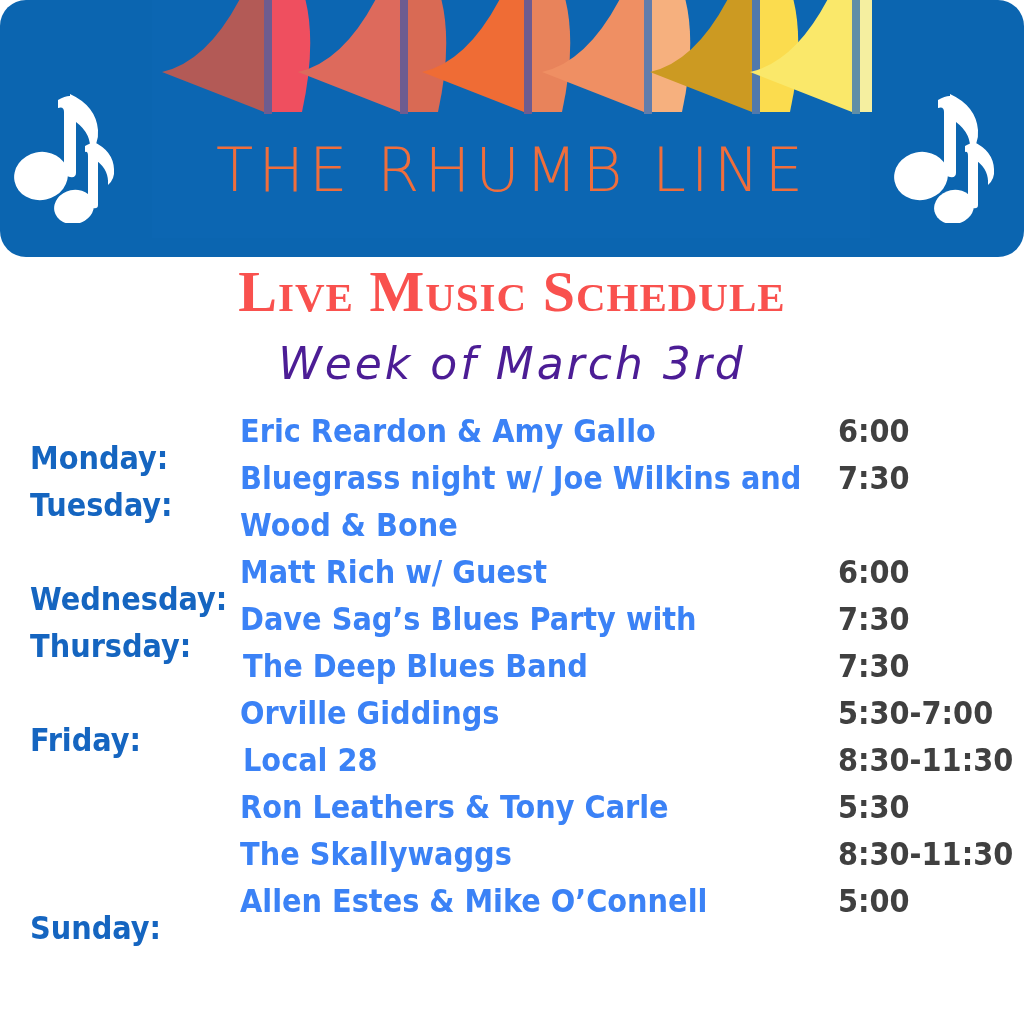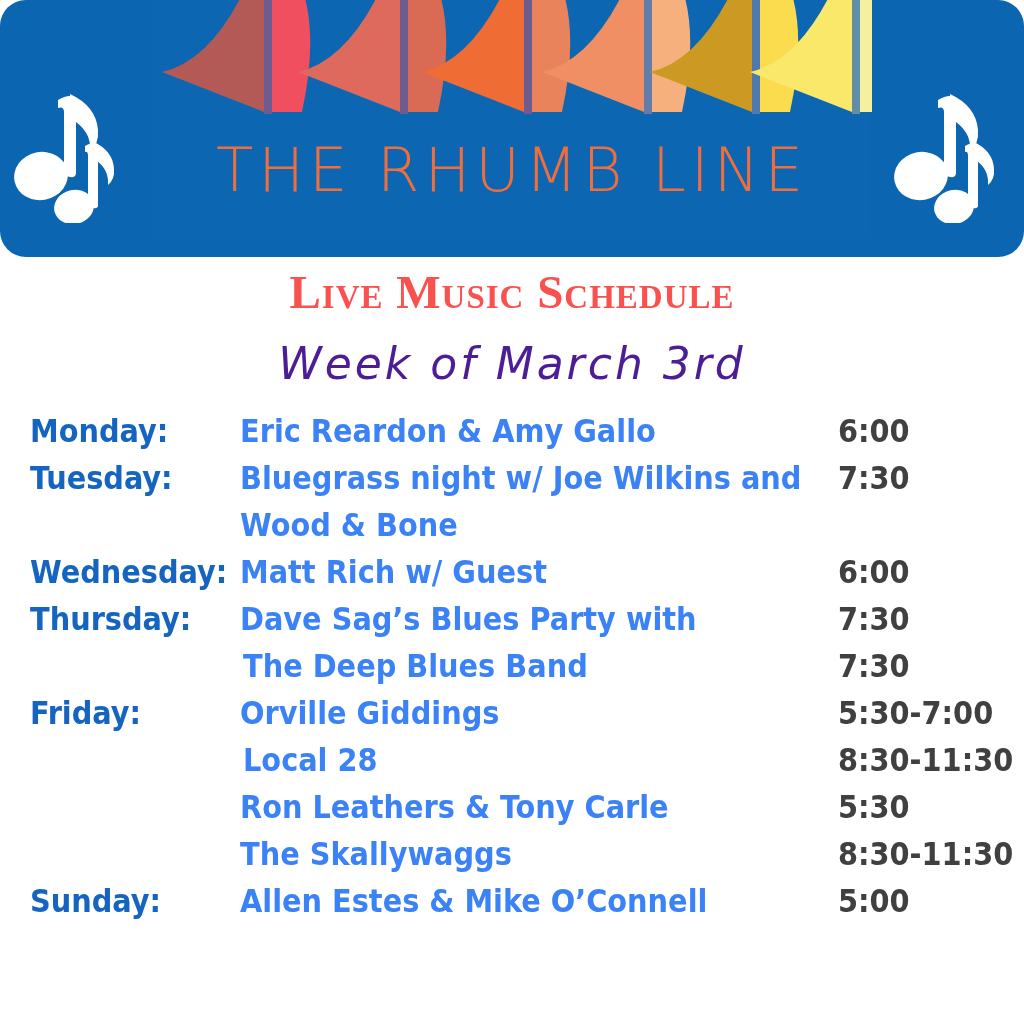--- a/index.html
+++ b/index.html
@@ -72,21 +72,21 @@
 
   
   .title {
     position: absolute;
     left: 0;
     top: 258px;
     width: 1024px;
     text-align: center;
     color: #f9514e;
     font-family: "Liberation Serif", "DejaVu Serif", serif;
-    font-size: 47px;
+    font-size: 58px;
     font-weight: bold;
     font-variant: small-caps;
     letter-spacing: 1px;
     line-height: 68px;
     white-space: nowrap;
   }
   .subtitle {
     position: absolute;
     left: 0;
     top: 336px;
@@ -120,20 +120,21 @@
     white-space: nowrap;
     font-family: "DejaVu Sans", sans-serif;
     font-weight: bold;
     font-size: 32px;
     line-height: 47px;
     font-stretch: condensed;
   }
   .c-day {
     left: 30px;
     color: #1565c0;
+    margin-top: 27px;
   }
   .c-act {
     left: 240px;
     color: #3b82f6;
   }
   .c-act.indent { left: 243px; }
   .c-time {
     left: 838px;
     color: #404040;
   }

